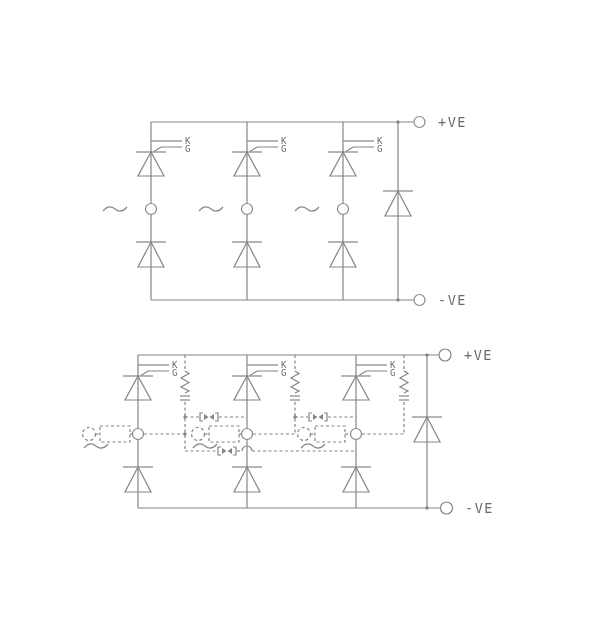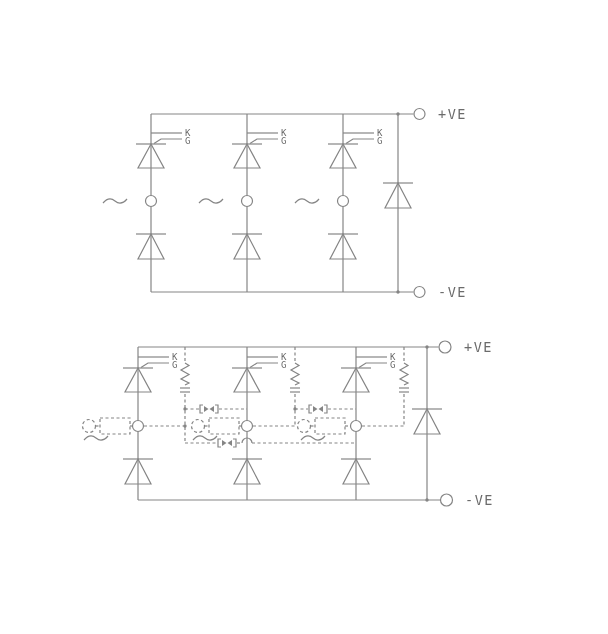--- a/index.html
+++ b/index.html
@@ -1,17 +1,17 @@
 <!DOCTYPE html>
 <html><head>
 <meta charset="utf-8">
 <style>
   html,body{margin:0;padding:0;background:#ffffff;}
   .stage{position:relative;width:608px;height:569px;background:#ffffff;overflow:hidden;
-         font-family:"DejaVu Sans Mono","Liberation Mono",monospace;}
+         font-family:"DejaVu Sans Mono","Liberation Mono",monospace;margin-top:8px;}
   svg{display:block;}
   svg text{font-family:"DejaVu Sans Mono","Liberation Mono",monospace;fill:#6b6b6b;}
   .term-label{font-size:13.5px;letter-spacing:1.5px;}
   .kg-label{font-size:9px;letter-spacing:0;}
 </style>
 </head>
 <body>
 
 <div class="stage">
 <svg width="608" height="634" viewBox="0 0 608 634">

